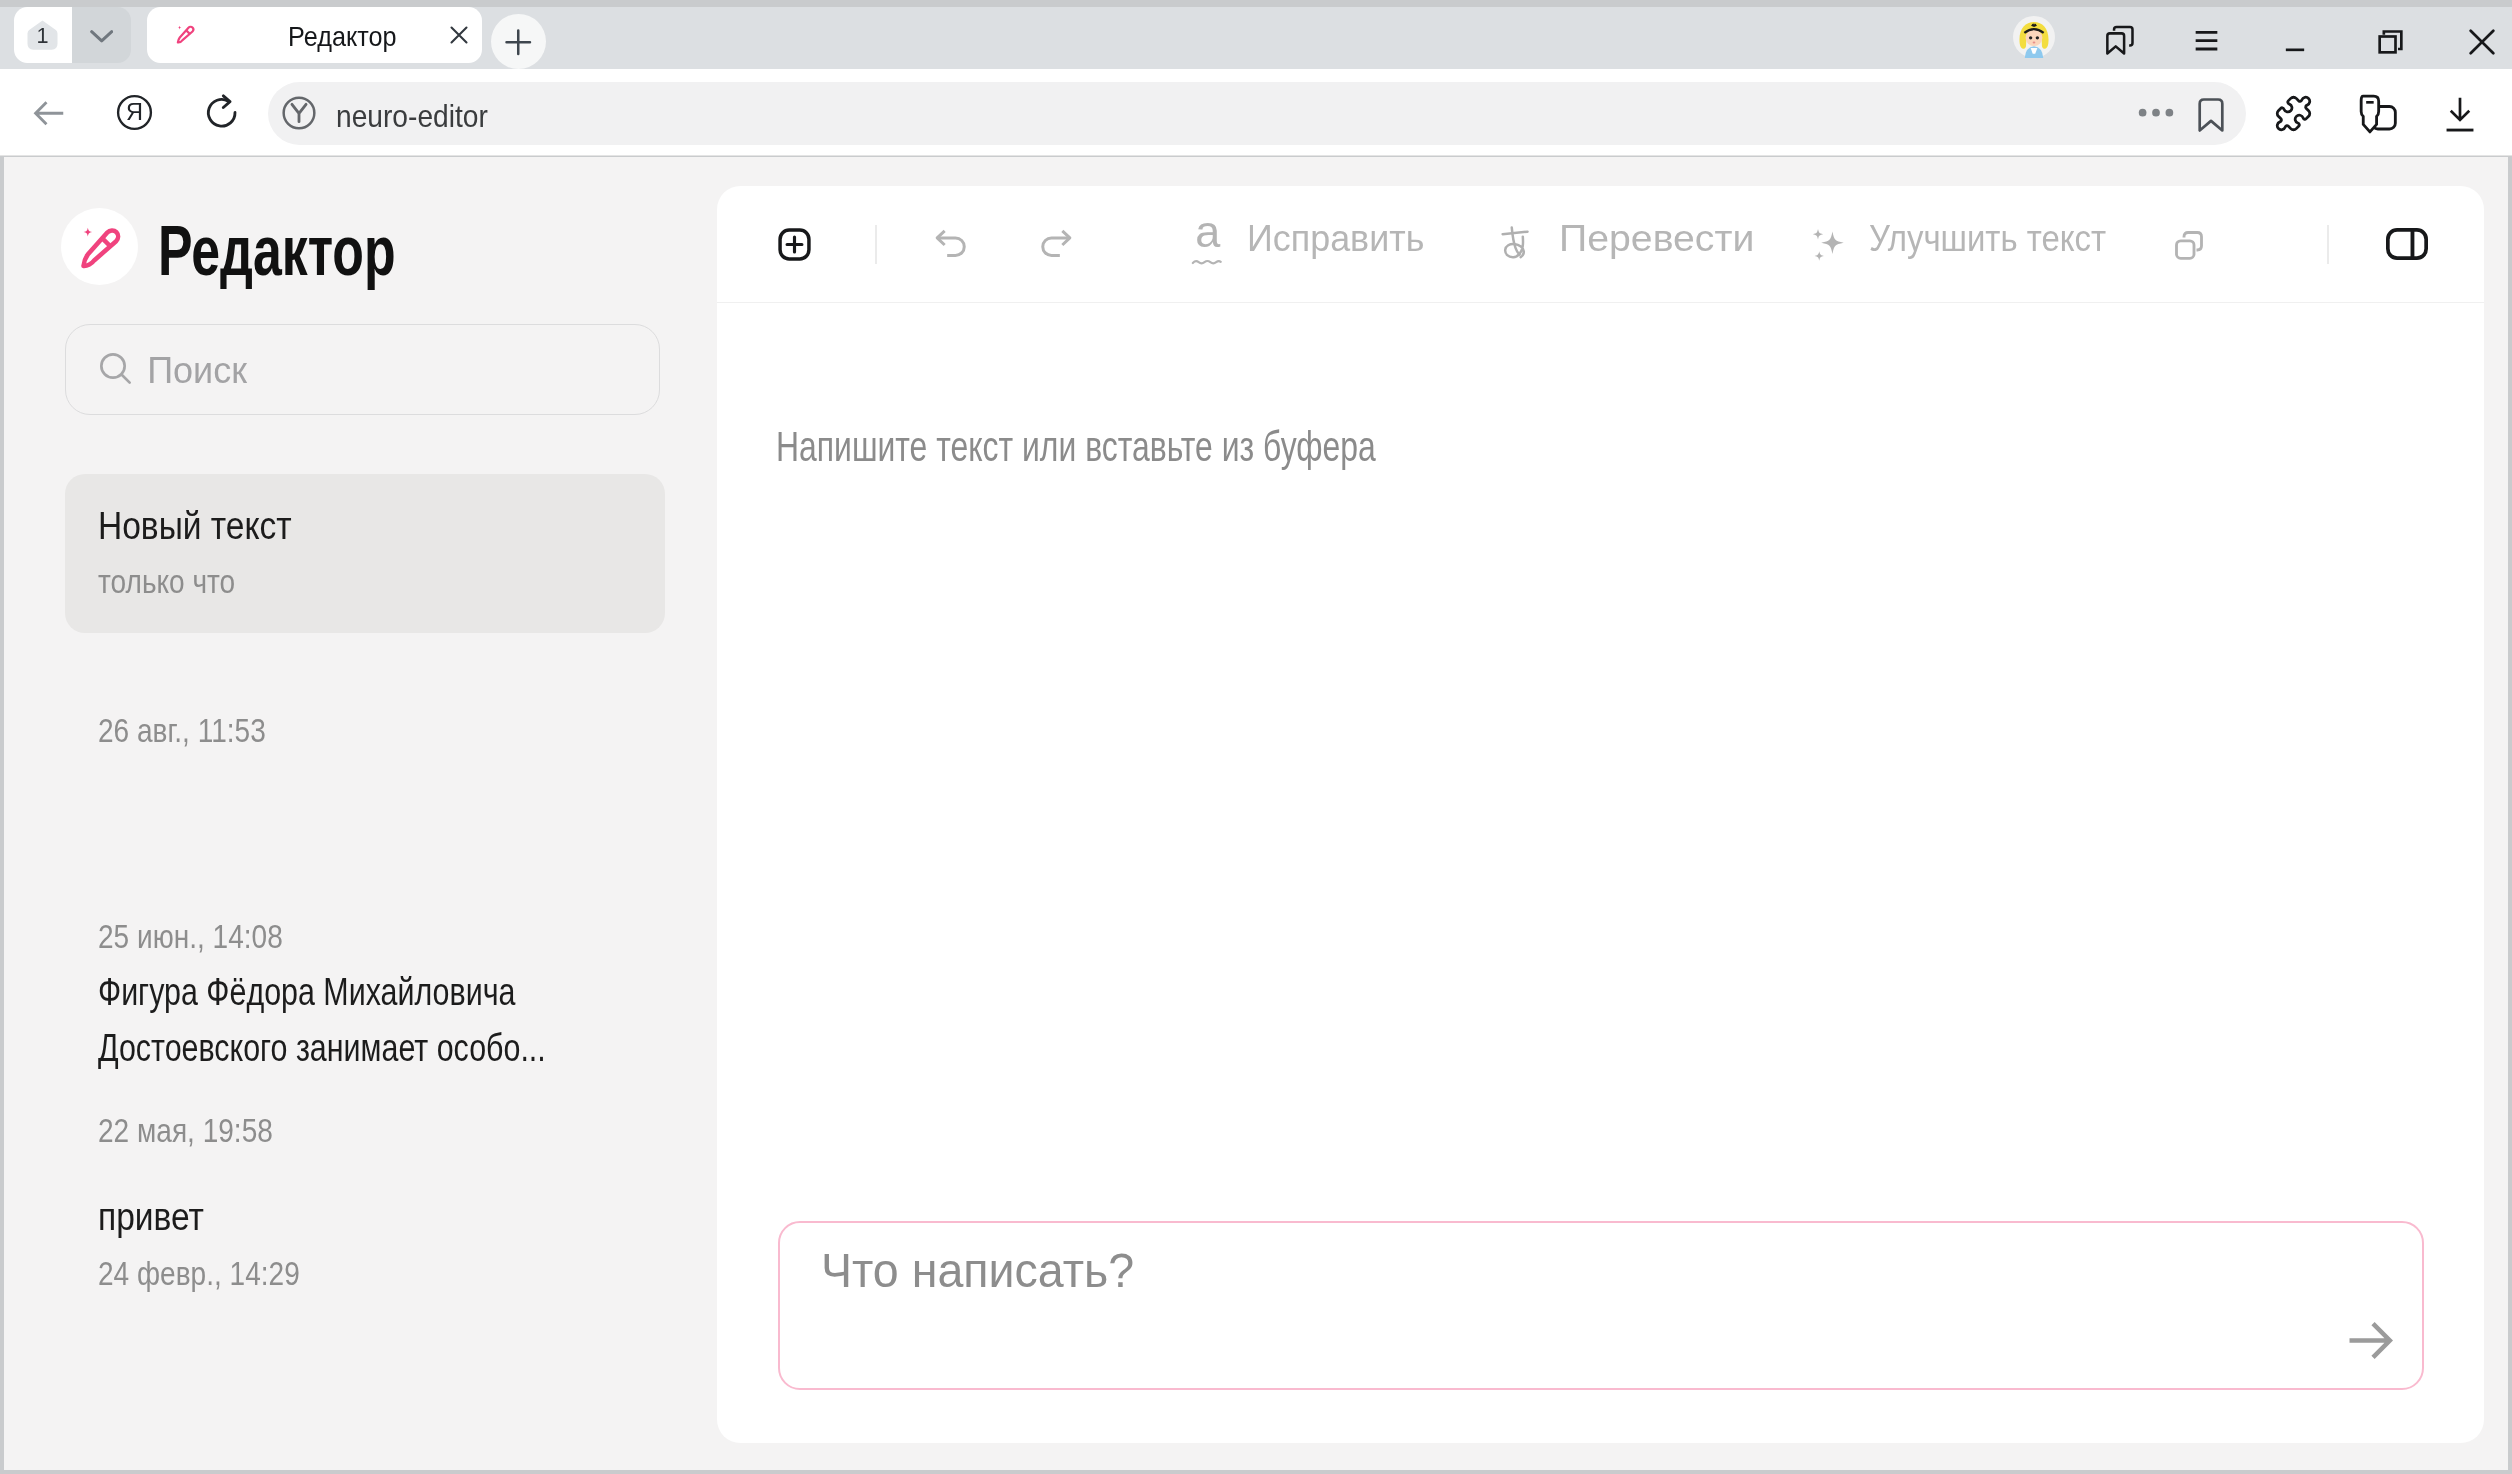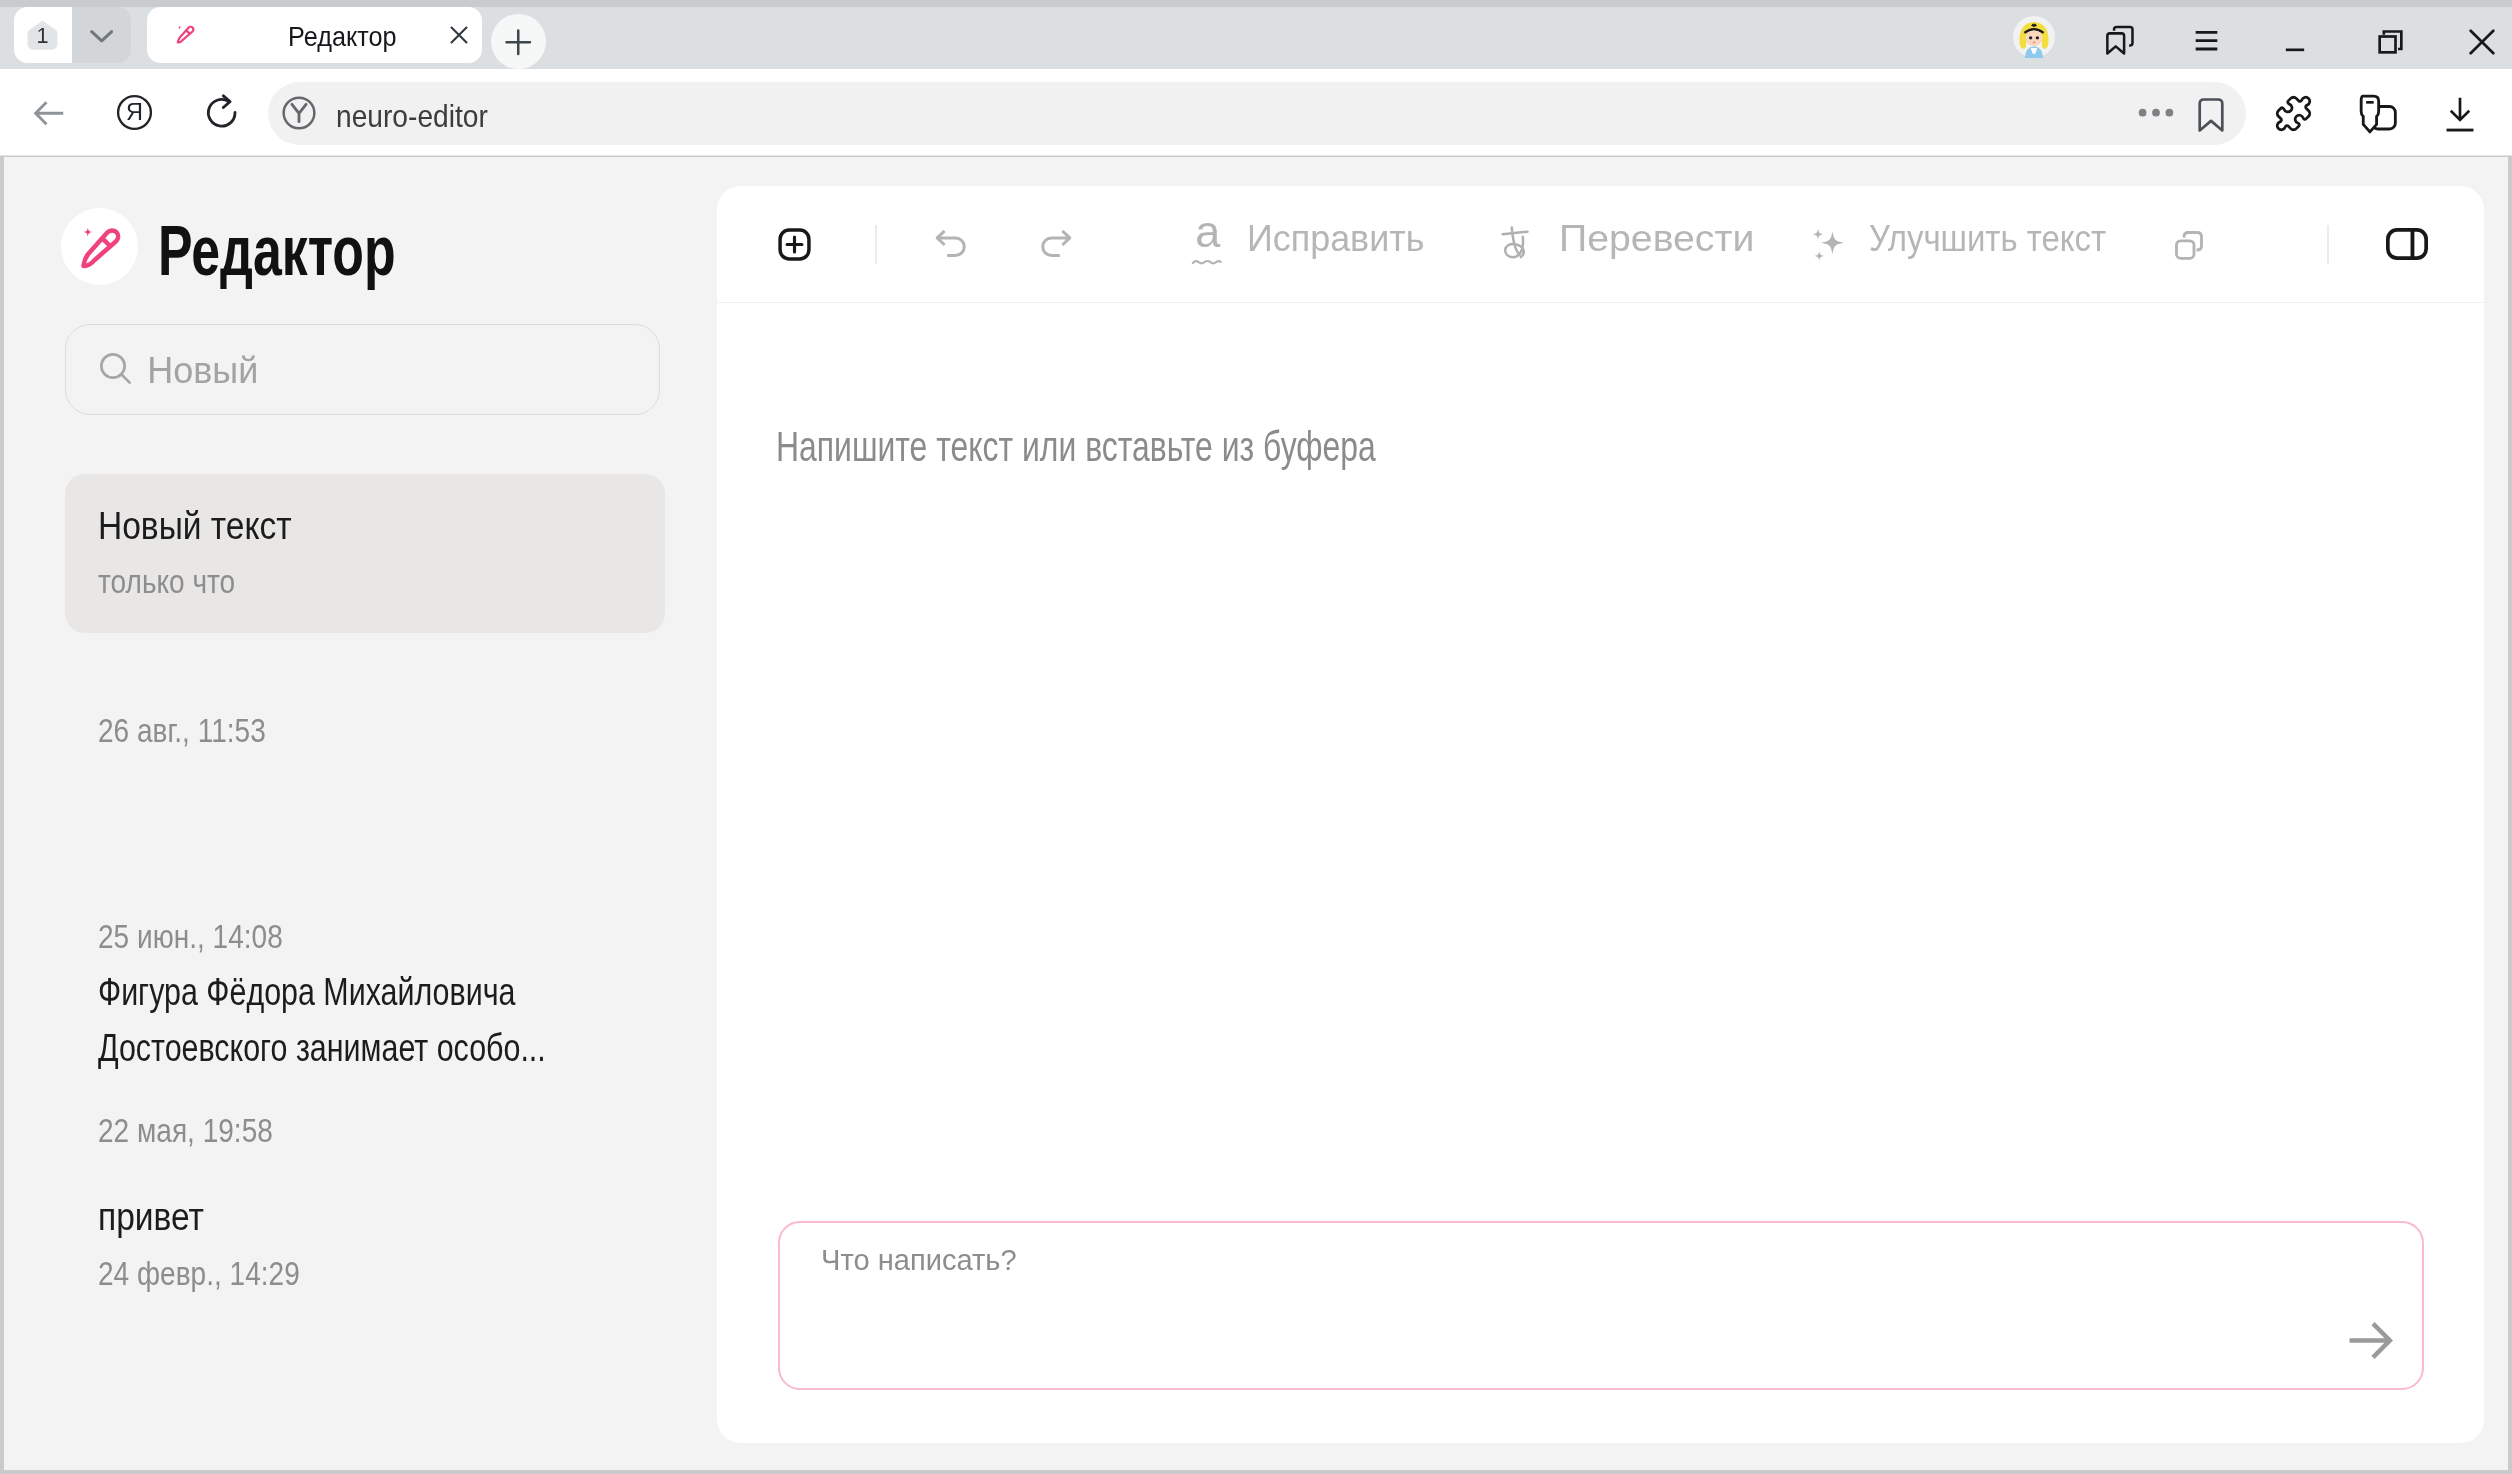--- a/index.html
+++ b/index.html
@@ -143,21 +143,21 @@
         <path d="M33.8 20.6 L43.9 30.7" stroke="#f0437e" stroke-width="5.4"></path>
         <path d="M16.5 8 C17.4 11.9 17.7 12.2 21.6 13.2 C17.7 14.2 17.4 14.5 16.5 18.4 C15.6 14.5 15.3 14.2 11.4 13.2 C15.3 12.2 15.6 11.9 16.5 8 Z" fill="#f0437e"></path>
       </svg>
       <div class="abs" style="left:154px;top:54px;font-size:70px;font-weight:bold;color:#111;"><span style="transform:scaleX(.74);transform-origin:0 50%;white-space:nowrap;display:inline-block;">Редактор</span></div>
 
       <div class="abs" style="left:61px;top:167px;width:595px;height:91px;border:1.7px solid #dcdcdd;border-radius:25px;"></div>
       <svg class="abs" style="left:94px;top:194px;" width="35" height="35" viewBox="0 0 42 42">
         <circle cx="18" cy="18" r="14" fill="none" stroke="#a6a6a8" stroke-width="3.2"></circle>
         <path d="M28.5 28.5 L38 38" stroke="#a6a6a8" stroke-width="3.2" stroke-linecap="round"></path>
       </svg>
-      <div class="abs" style="left:143px;top:193px;font-size:36px;color:#a3a3a5;">Новый</div>
+      <div class="abs" style="left:143px;top:193px;font-size:36px;color:#a3a3a5;">Поиск</div>
 
       <div class="abs" style="left:61px;top:317px;width:600px;height:159px;background:#e8e7e6;border-radius:20px;"></div>
       <div class="abs t1" style="left:94px;top:347px;"><span class="cx86">Новый текст</span></div>
       <div class="abs t2" style="left:94px;top:406px;"><span class="cx85">только что</span></div>
 
       <div class="abs t2" style="left:94px;top:555px;"><span class="cx85">26 авг., 11:53</span></div>
 
       <div class="abs t2" style="left:94px;top:761px;"><span class="cx85">25 июн., 14:08</span></div>
 
       <div class="abs t1" style="left:94px;top:807px;line-height:56px;"><span class="cx78">Фигура Фёдора Михайловича<br>Достоевского занимает особо...</span></div>
@@ -205,20 +205,20 @@
       </svg>
       <div class="abs vsep" style="left:1610px;top:39px;height:39px;"></div>
       <svg class="abs" style="left:1669px;top:42px;" width="42" height="32" viewBox="0 0 50 38">
         <rect x="2.2" y="2.2" width="45.6" height="33.6" rx="11" fill="none" stroke="#17181a" stroke-width="4.4"></rect>
         <path d="M31.5 3 V35" stroke="#17181a" stroke-width="4.6"></path>
       </svg>
 
       <div class="abs" style="left:59px;top:237px;font-size:42px;color:#8b8b8b;"><span style="transform:scaleX(.76);transform-origin:0 50%;display:inline-block;white-space:nowrap;">Напишите текст или вставьте из буфера</span></div>
 
       <div class="abs" style="left:61px;top:1035px;width:1646px;height:169px;border:2.5px solid #f9bacf;border-radius:22px;background:#fff;"></div>
-      <div class="abs" style="left:104px;top:1057px;font-size:30px;color:#8d8d8d;"><span style="transform:scaleX(.97);transform-origin:0 50%;display:inline-block;white-space:nowrap;">Что написать?</span></div>
+      <div class="abs" style="left:104px;top:1057px;font-size:48px;color:#8d8d8d;"><span style="transform:scaleX(.97);transform-origin:0 50%;display:inline-block;white-space:nowrap;">Что написать?</span></div>
       <svg class="abs" style="left:1630px;top:1131px;" width="47" height="47" viewBox="0 0 56 56">
         <path d="M3 28 H50 M31 8 L51 28 L31 48" fill="none" stroke="#9b9b9b" stroke-width="5.4"></path>
       </svg>
 
     </div>
   </div>
 
 
 </body></html>

